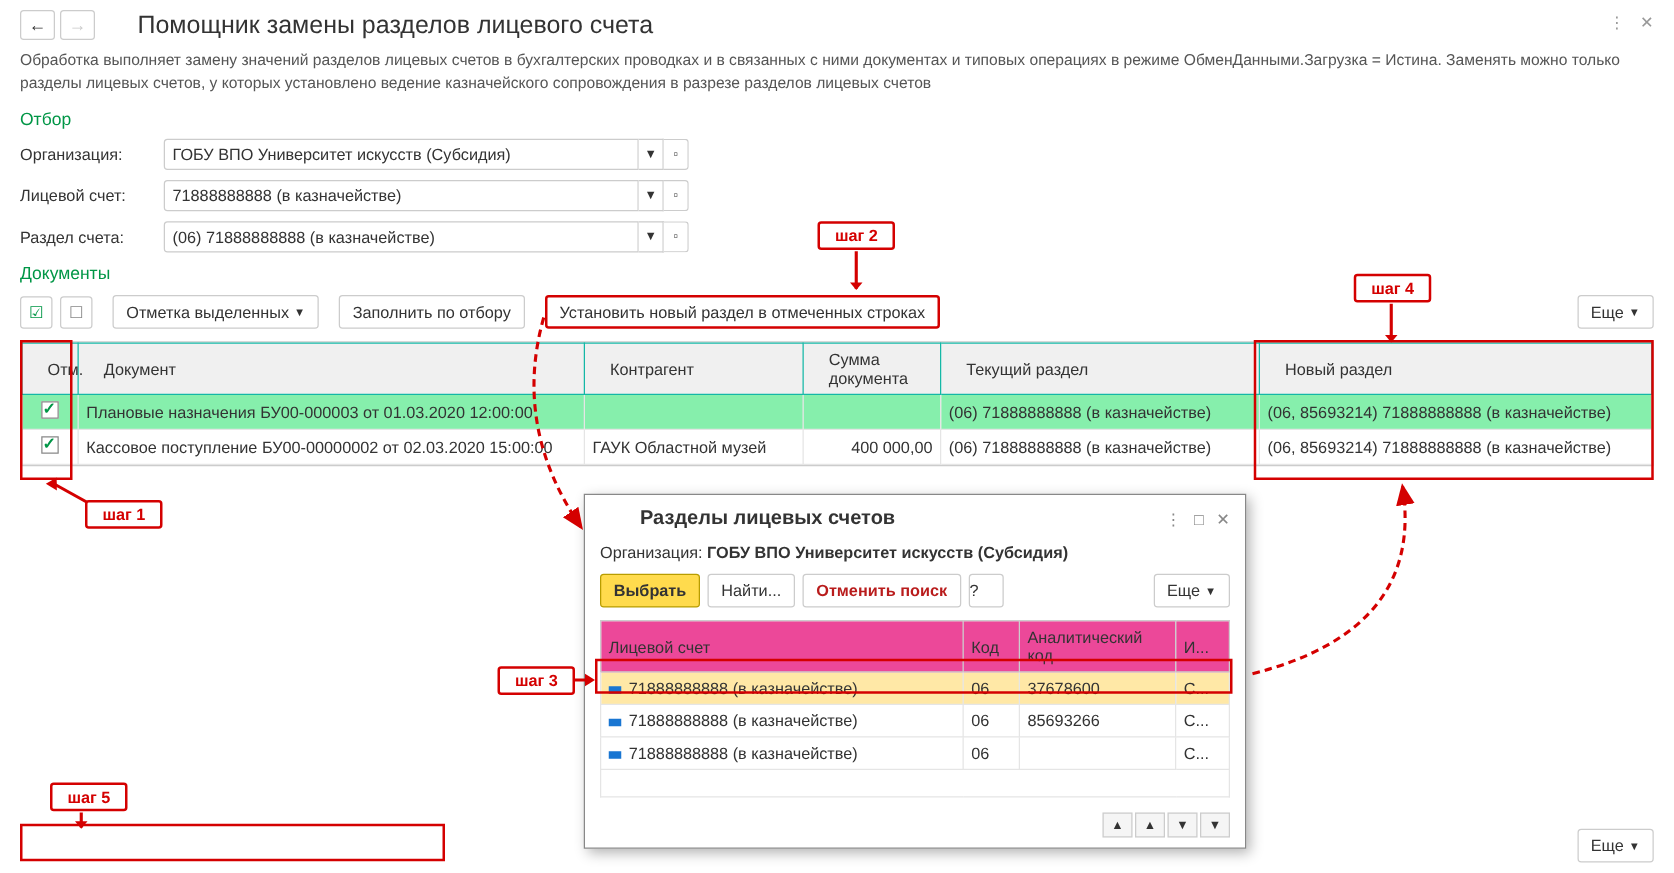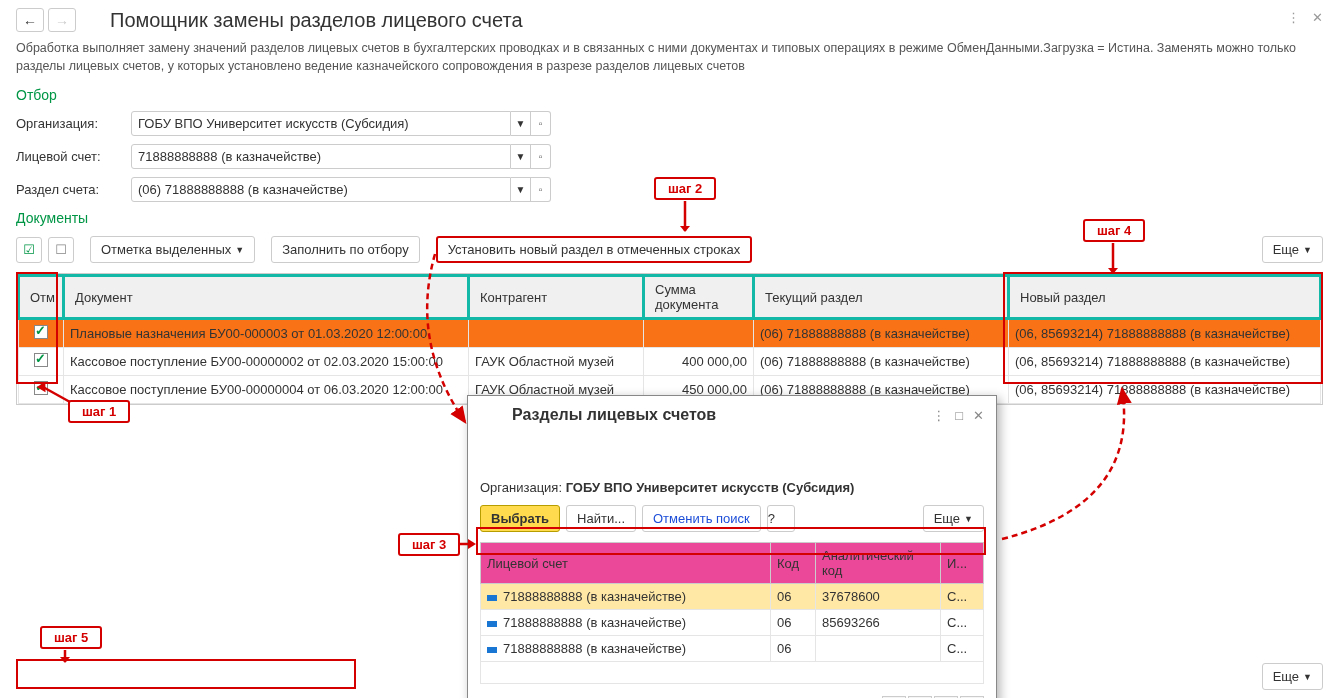--- a/index.html
+++ b/index.html
@@ -19,51 +19,51 @@
 .docs-toolbar { display: flex; align-items: center; padding: 6px 16px; gap: 6px; }
 .icon-btn { width: 26px; height: 26px; border: 1px solid #ccc; border-radius: 3px; background: #fff; display: flex; align-items: center; justify-content: center; cursor: pointer; }
 .btn { border: 1px solid #ccc; border-radius: 3px; background: #fff; padding: 5px 10px; cursor: pointer; font-size: 13px; display: flex; align-items: center; }
 .btn-yellow { background: #ffdb4d; font-weight: bold; border: 1px solid #b89d00; }
 .btn-red-border { border: 2px solid #d40000; }
 .ml-large { margin-left: 10px; }
 .more-btn-right { margin-left: auto; }
 .caret { font-size: 9px; margin-left: 4px; }
 .table-wrap { margin: 4px 16px; border: 1px solid #ccc; }
 .table { width: 100%; border-collapse: collapse; table-layout: fixed; }
-.table th { background: #f0f0f0; border: 3px solid #14b8a6; padding: 5px 10px; text-align: left; font-weight: normal; font-size: 13px; }
+.table th { background: #f0f0f0; border: 1px solid #14b8a6; padding: 5px 20px; text-align: left; font-weight: normal; font-size: 13px; }
 .table td { border: 1px solid #e5e5e5; padding: 5px 6px; font-size: 13px; }
-.table tr.highlight td { background: #f97316; }
+.table tr.highlight td { background: #86efac; }
 .col-check { width: 45px; text-align: center; }
 .col-doc { width: 405px; }
 .col-contr { width: 175px; }
 .col-sum { width: 110px; text-align: right; }
 .col-cur { width: 255px; }
 .col-new { width: auto; }
 .check { display: inline-block; width: 14px; height: 14px; border: 1px solid #888; background: #fff; position: relative; }
 .check::after { content: '✓'; color: #009646; position: absolute; top: -3px; left: 0; font-size: 13px; font-weight: bold; }
 .red-box { position: absolute; border: 2px solid #d40000; pointer-events: none; z-index: 50; }
 .callout { position: absolute; background: #fff; border: 2px solid #d40000; padding: 2px 12px; font-weight: bold; color: #d40000; z-index: 51; border-radius: 3px; }
 .popup { position: absolute; left: 467px; top: 395px; width: 530px; background: #fff; border: 1px solid #888; box-shadow: 3px 3px 10px rgba(0,0,0,0.3); z-index: 40; }
 .popup-header { display: flex; align-items: center; padding: 10px 12px 6px 12px; margin-left: 32px; }
 .popup-title { font-size: 16px; font-weight: bold; flex: 1; }
 .popup-header-icons { display: flex; gap: 10px; color: #888; }
 .popup-header-icons span { cursor: pointer; }
-.popup-sub { padding: 4px 12px; font-size: 13px; margin-top: 46px; }
+.popup-sub { padding: 4px 12px; font-size: 13px; }
 .popup-sub b { font-weight: bold; }
 .popup-toolbar { display: flex; padding: 6px 12px; gap: 6px; align-items: center; }
 .popup-table { width: calc(100% - 24px); margin: 4px 12px 8px 12px; border-collapse: collapse; border: 1px solid #ccc; }
 .popup-table th { background: #ec4899; border: 1px solid #ccc; padding: 5px 6px; text-align: left; font-weight: normal; }
 .popup-table td { border: 1px solid #e5e5e5; padding: 5px 6px; }
 .popup-table tr.sel td { background: #ffe8a6; }
 .popup-footer { display: flex; justify-content: flex-end; padding: 4px 12px 8px 12px; gap: 2px; }
 .popup-footer .nbtn { width: 24px; height: 20px; border: 1px solid #ccc; background: #f5f5f5; font-size: 10px; display: flex; align-items: center; justify-content: center; }
 .row-icon { display: inline-block; width: 10px; height: 6px; background: #1976d2; margin-right: 6px; vertical-align: middle; }
 .bottom-bar { position: absolute; bottom: 8px; left: 16px; right: 16px; display: flex; align-items: center; }
 svg.arrow { position: absolute; z-index: 49; overflow: visible; pointer-events: none; }
-.disabled { color: #1d4ed8; }
+.disabled { color: #b91c1c; font-weight: bold; }
 </style>
 </head>
 <body>
 
 <div class="toolbar-top">
   <div class="nav-btn">←</div>
   <div class="nav-btn" style="color:#ccc">→</div>
   <div class="page-title">Помощник замены разделов лицевого счета</div>
 </div>
 <div class="top-right">
@@ -140,28 +140,20 @@
       <td></td>
       <td style="text-align:right"></td>
       <td>(06) 71888888888 (в казначействе)</td>
       <td>(06, 85693214) 71888888888 (в казначействе)</td>
     </tr>
     <tr>
       <td class="col-check"><span class="check"></span></td>
       <td>Кассовое поступление БУ00-00000002 от 02.03.2020 15:00:00</td>
       <td>ГАУК Областной музей</td>
       <td style="text-align:right">400 000,00</td>
-      <td>(06) 71888888888 (в казначействе)</td>
-      <td>(06, 85693214) 71888888888 (в казначействе)</td>
-    </tr>
-    <tr>
-      <td class="col-check"><span class="check"></span></td>
-      <td>Кассовое поступление БУ00-00000004 от 06.03.2020 12:00:00</td>
-      <td>ГАУК Областной музей</td>
-      <td style="text-align:right">450 000,00</td>
       <td>(06) 71888888888 (в казначействе)</td>
       <td>(06, 85693214) 71888888888 (в казначействе)</td>
     </tr>
   </tbody>
 </table>
 </div>
 
 <div class="popup">
   <div class="popup-header">
     <div class="popup-title">Разделы лицевых счетов</div>

